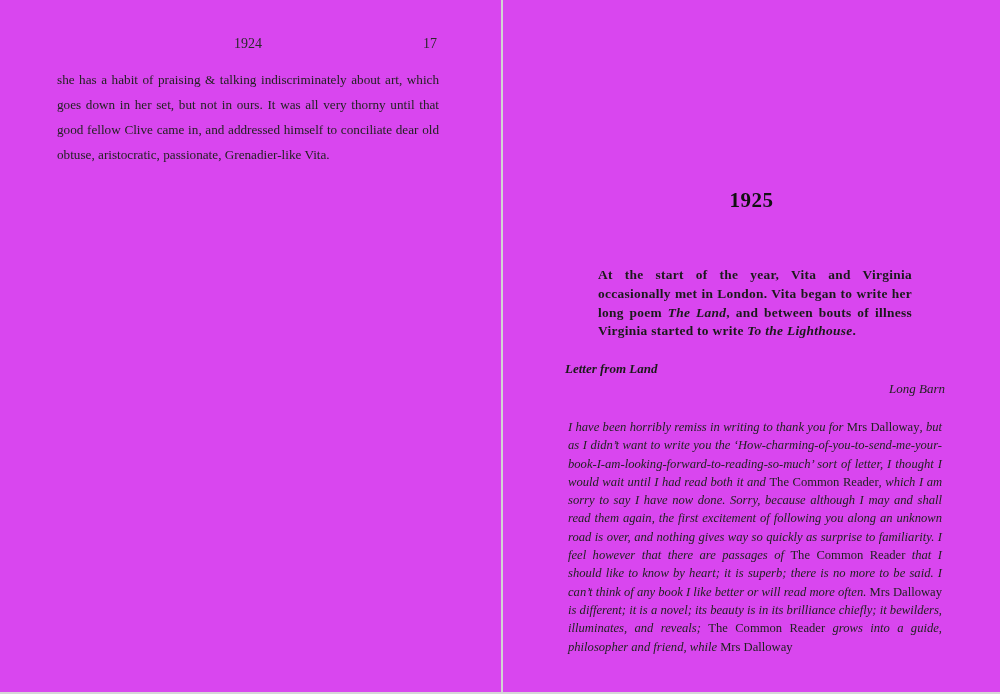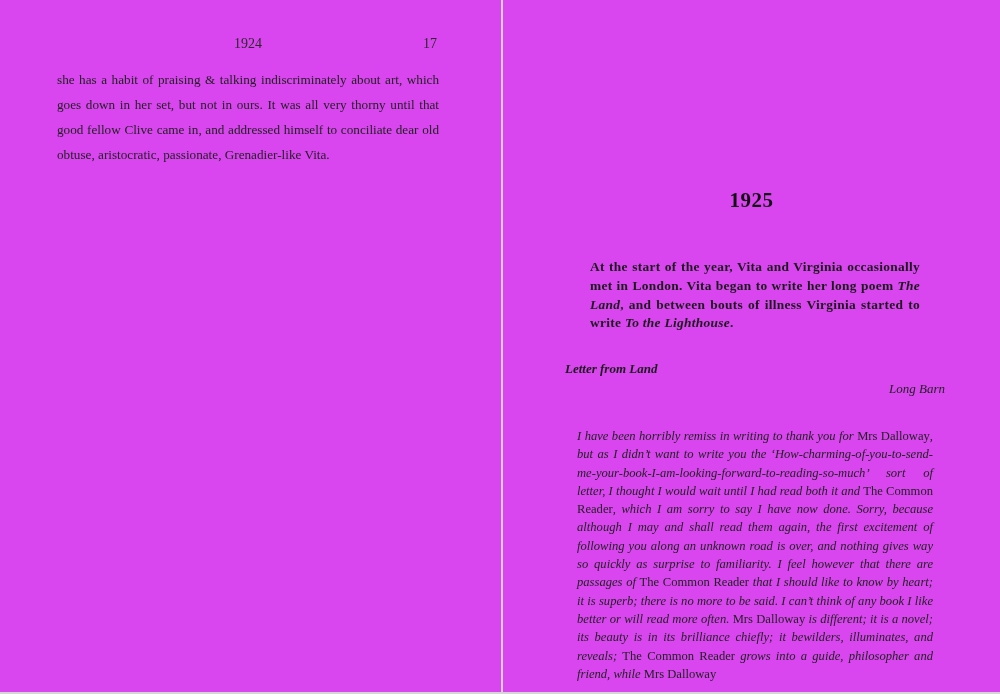--- a/index.html
+++ b/index.html
@@ -16,28 +16,28 @@
 
   .running-head { position:absolute; top:36px; left:57px; width:382px; height:20px; font-size:14px; color:#2a2a2a; }
   .running-head .rh-title { position:absolute; left:0; right:0; text-align:center; }
   .running-head .rh-folio { position:absolute; right:2px; }
 
   .body-left { position:absolute; left:57px; top:67px; width:382px; font-size:13.2px; line-height:25px; text-align:justify; color:#222; }
   .body-left p { margin:0; text-align-last:left; }
 
   .chapter-year { position:absolute; left:0; width:100%; top:156px; text-align:center; font-size:21px; font-weight:bold; letter-spacing:0.5px; color:#111;margin-top:32px; }
   .intro { position:absolute; left:582px; top:250px; width:346px; font-size:13.4px; line-height:18.8px; font-weight:bold; text-align:justify; letter-spacing:0.3px; color:#1a1a1a; }
-  .intro p { margin:8px; text-align-last:left; }
+  .intro p { margin:16px; text-align-last:left; }
 
   .letter-title { position:absolute; left:565px; top:361px; font-size:13px; font-style:italic; font-weight:bold; color:#1a1a1a; }
   .letter-address { position:absolute; left:565px; width:380px; text-align:right; font-size:13px; font-style:italic; color:#222; line-height:18px; }
   .addr-place { top:380px; }
   .addr-date { top:398px; }
   .letter-body { position:absolute; left:565px; top:415px; width:380px; font-size:12.6px; line-height:18.3px; text-align:justify; color:#222; }
-  .letter-body p { margin:12px; }
+  .letter-body p { margin:3px; }
   .letter-body .it { font-style:italic; }
   .letter-body .rm { font-style:normal; }
 </style>
 </head>
 <body>
 
 <div class="spread">
   <div class="page page-left">
     <div class="running-head">
       <span class="rh-title">1924</span>

